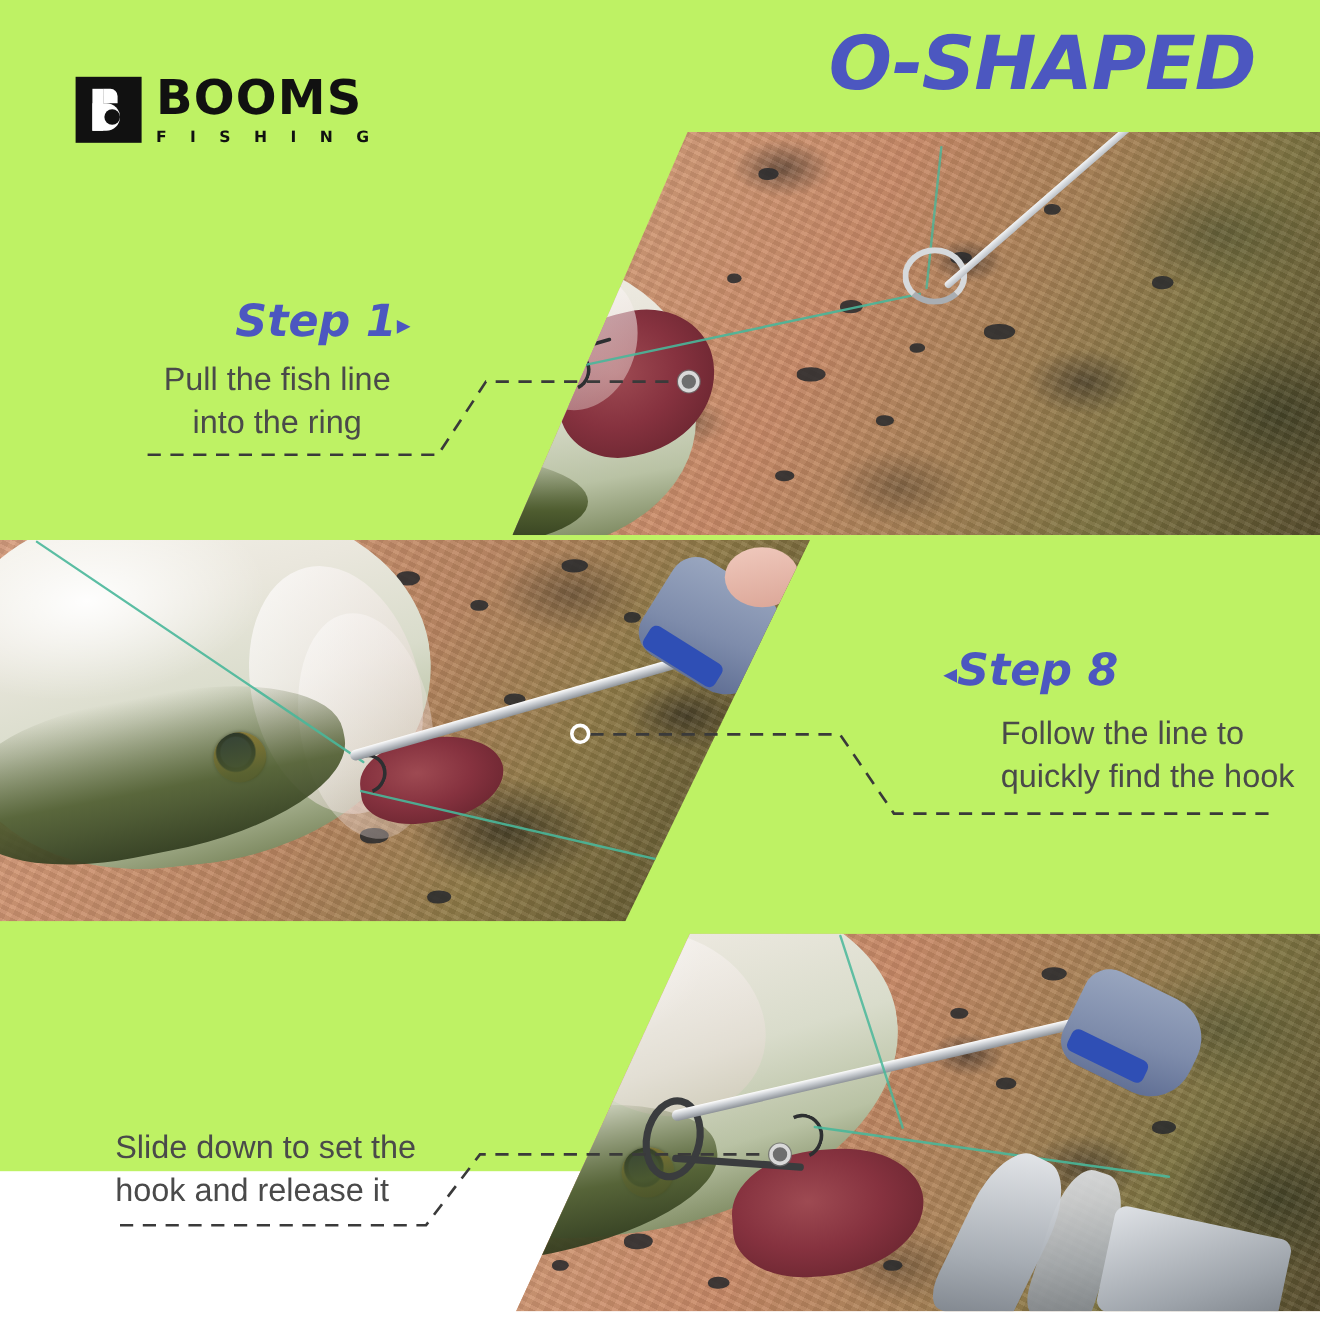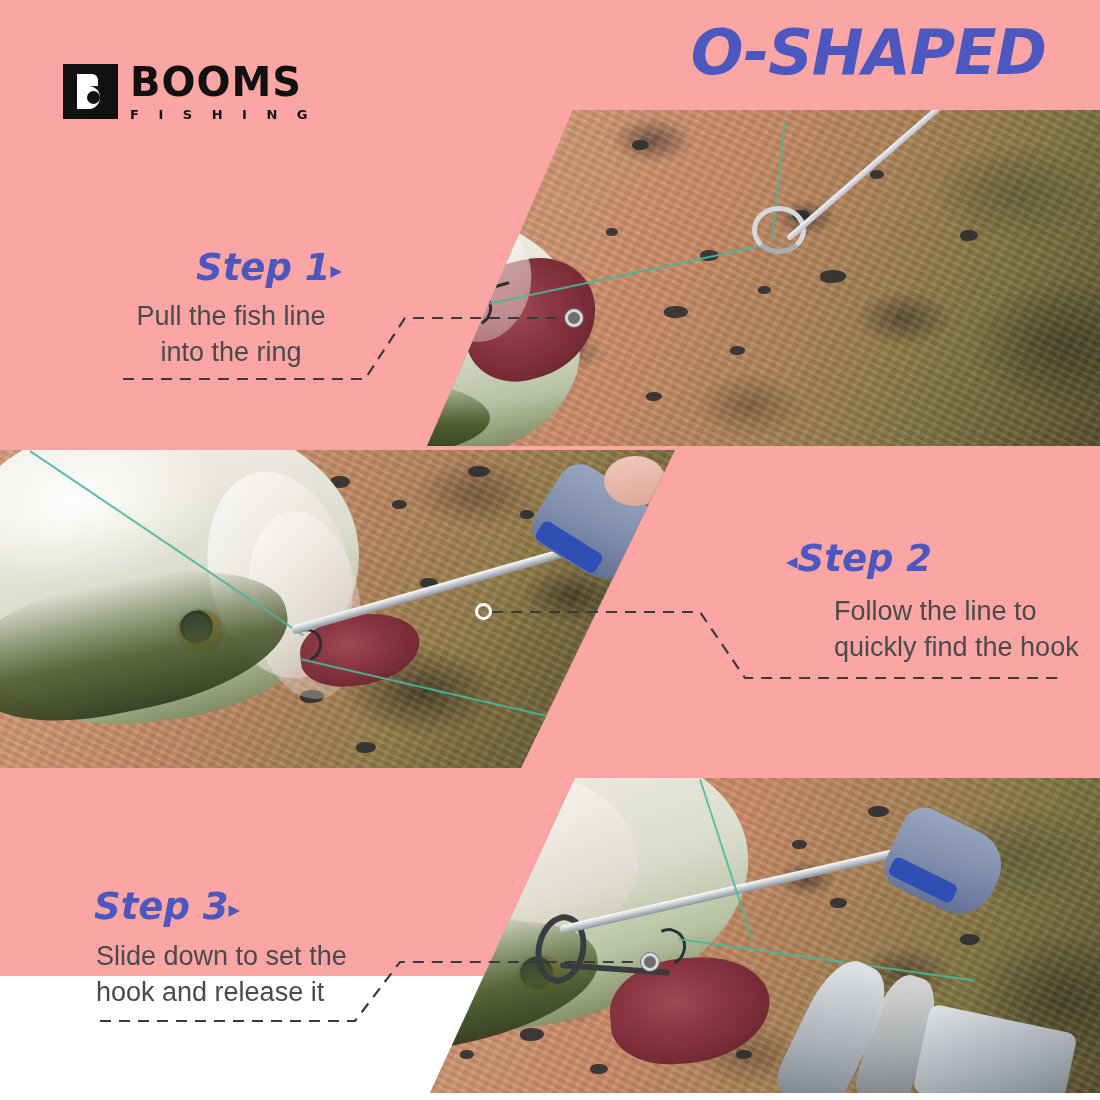--- a/index.html
+++ b/index.html
@@ -1,18 +1,18 @@
 <!DOCTYPE html>
 <html><head>
 <meta charset="utf-8">
 <style>
   html,body{margin:0;padding:0;background:#fff;}
   body{width:1100px;height:1100px;overflow:hidden;
        font-family:"Liberation Sans","DejaVu Sans",sans-serif;}
-  #stage{position:relative;width:1100px;height:976px;background:#fca5a5;}
+  #stage{position:relative;width:1100px;height:976px;background:#bef264;}
 
   
   .logo{position:absolute;left:63px;top:62px;display:flex;align-items:center;gap:12px;}
   .logo-mark{width:55px;height:55px;background:#111;position:relative;flex:0 0 auto;}
   .logo-mark .bstem{position:absolute;left:14px;top:10px;width:9px;height:35px;background:#fff;}
   .logo-mark .bbowl{position:absolute;left:14px;top:22px;width:23px;height:23px;
         background:#fff;border-radius:0 12px 12px 0;}
   .logo-mark .bdot{position:absolute;left:24px;top:27px;width:13px;height:13px;
         background:#111;border-radius:50%;}
   .logo-mark .btop{position:absolute;left:23px;top:10px;width:12px;height:12px;
@@ -271,21 +271,20 @@
       <div class="logo-fishing">F I S H I N G</div>
     </div>
   </div>
 
   <div class="headline">O-SHAPED</div>
 
   <div class="step-title s1-title"><span>Step 1</span><span class="tri">▸</span></div>
   <div class="step-body s1-body">Pull the fish line
 into the ring</div>
 
-  <div class="step-title s2-title"><span class="tri">◂</span><span>Step 2</span></div>
+  <div class="step-title s2-title"><span class="tri">◂</span><span>Step 8</span></div>
   <div class="step-body s2-body">Follow the line to
 quickly find the hook</div>
 
-  <div class="step-title s3-title"><span>Step 3</span><span class="tri">▸</span></div>
   <div class="step-body s3-body">Slide down to set the
 hook and release it</div>
 
 </div>
 
 </body></html>

